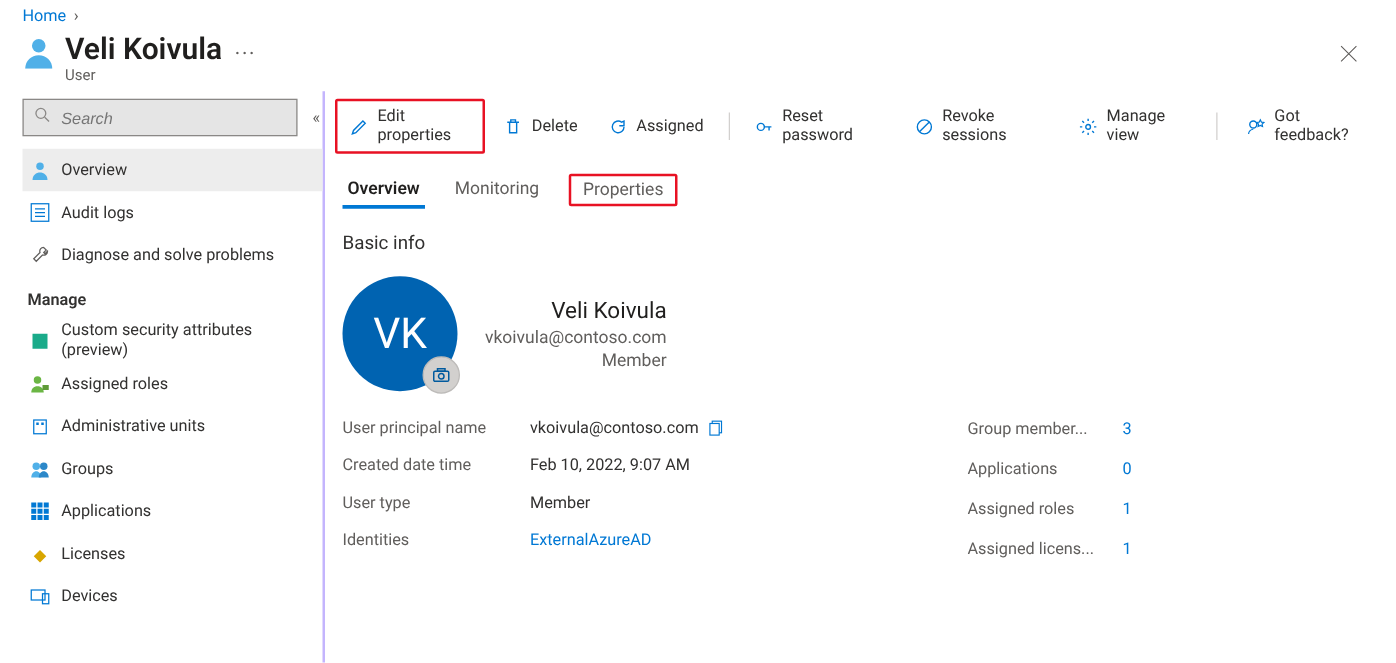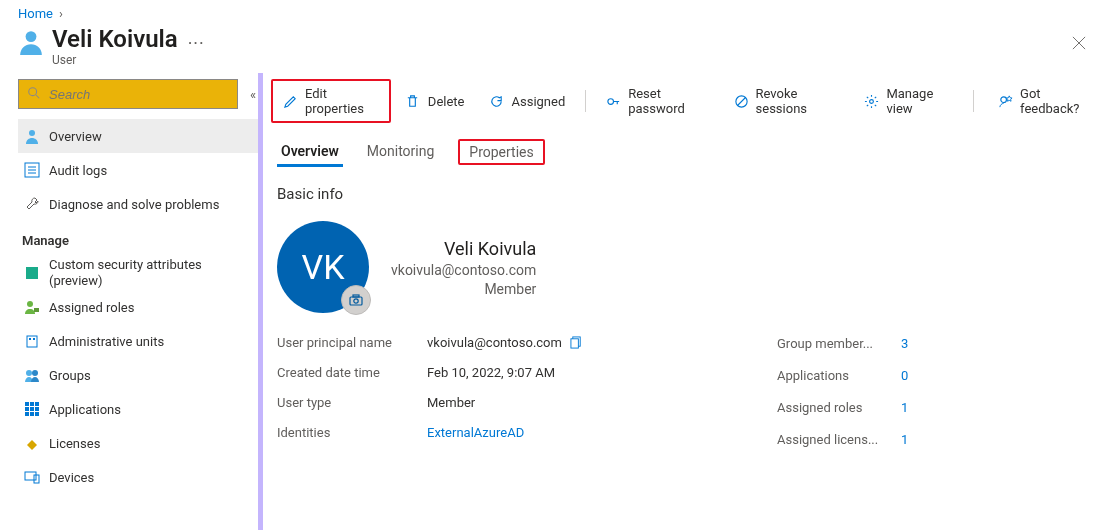--- a/index.html
+++ b/index.html
@@ -79,21 +79,21 @@
     gap: 10px;
   }
   .search-box {
     flex: 1;
     display: flex;
     align-items: center;
     border: 1px solid #8a8886;
     height: 30px;
     padding: 0 8px;
     gap: 6px;
-    background: #eab308;
+    background: #e5e5e5;
   }
   .search-box input {
     border: none;
     outline: none;
     font-size: 13px;
     flex: 1;
     font-style: italic;
     color: #605e5c;
     background: transparent;
   }
@@ -129,21 +129,21 @@
   .nav-section-title {
     font-weight: 600;
     font-size: 13px;
     color: #323130;
     padding: 12px 0 8px 4px;
   }
 
   
   .main {
     flex: 1;
-    border-left: 5px solid #c4b5fd;
+    border-left: 2px solid #c4b5fd;
     padding: 6px 0 0 0;
     overflow: hidden;
   }
   .toolbar {
     display: flex;
     align-items: center;
     padding: 0 14px 6px 8px;
     gap: 4px;
   }
   .tool-btn {

